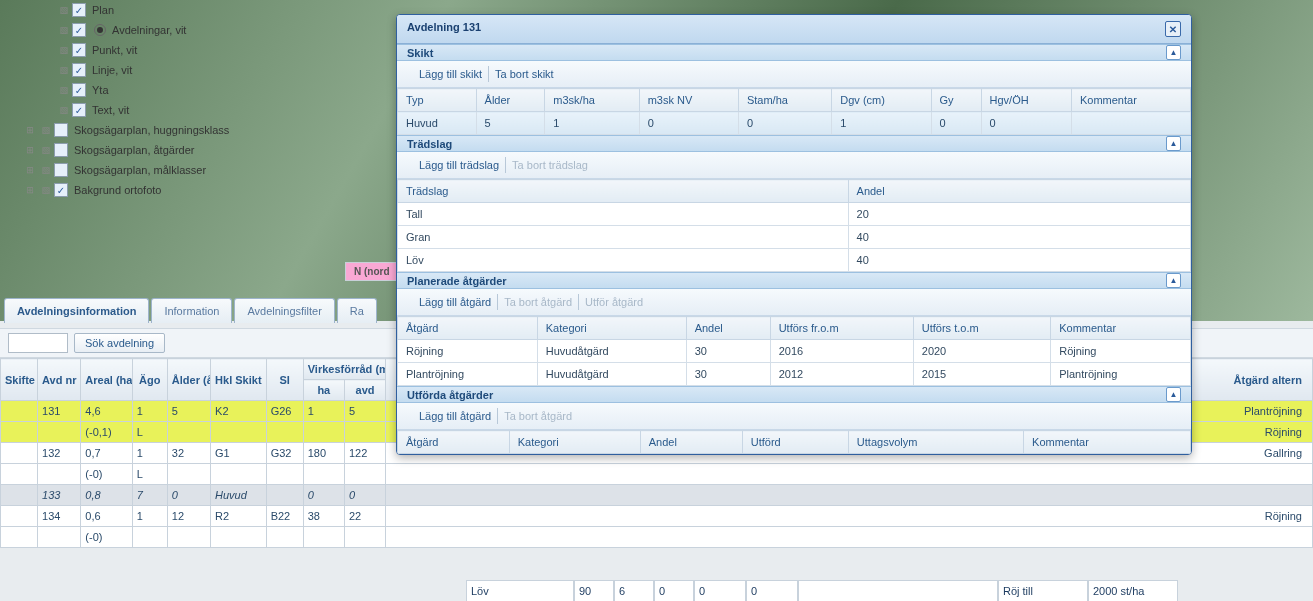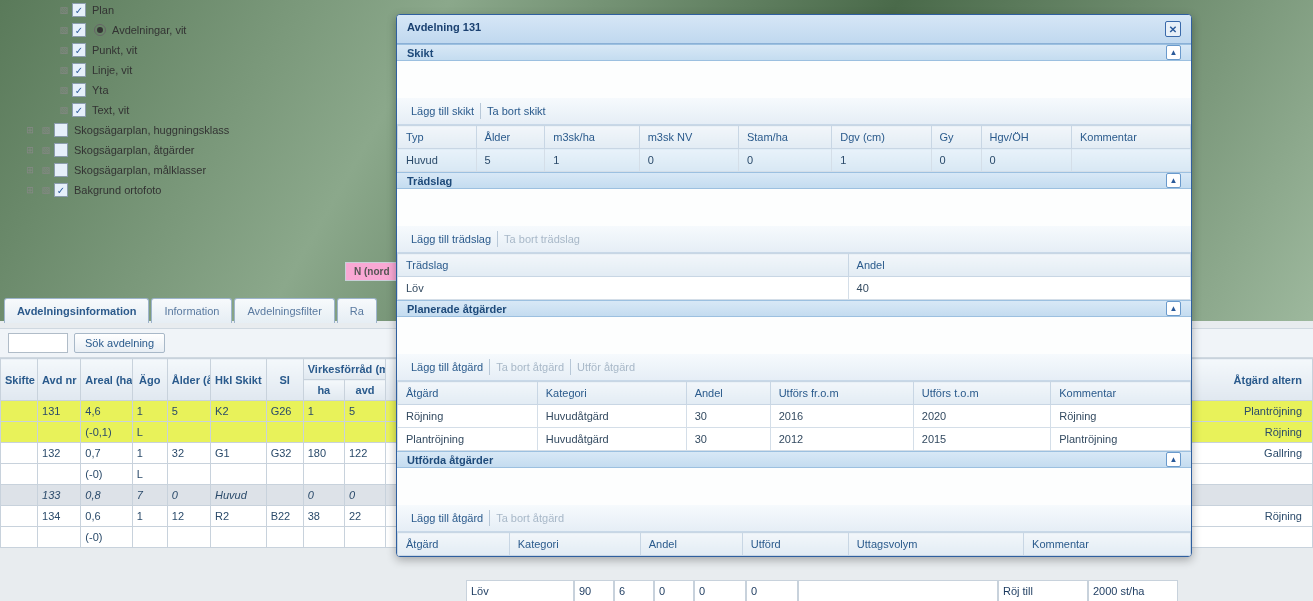--- a/index.html
+++ b/index.html
@@ -207,24 +207,23 @@
     align-items: center;
     justify-content: center;
     font-size: 8px;
     color: #2a5a9a;
     cursor: pointer;
   }
   .section-body { padding: 0; }
   .btn-bar {
     background: linear-gradient(#f6fafd, #e6eef6);
     border-bottom: 1px solid #c8d8e8;
-    padding: 5px 10px;
-    display: flex;
-    align-items: center;
-    margin-top: 37px;
+    padding: 5px 18px;
+    display: flex;
+    align-items: center;
   }
   .btn-bar .sep {
     width: 1px; height: 16px;
     background: #b8c8d8;
     margin: 0 2px;
   }
   .link-btn {
     color: #2a5a8c;
     cursor: pointer;
     padding: 2px 4px;
@@ -522,20 +521,28 @@
       </div>
       <table class="inner-table">
         <thead>
           <tr>
             <th>Trädslag</th>
             <th>Andel</th>
           </tr>
         </thead>
         <tbody>
           <tr>
+            <td>Tall</td>
+            <td>20</td>
+          </tr>
+          <tr>
+            <td>Gran</td>
+            <td>40</td>
+          </tr>
+          <tr>
             <td>Löv</td>
             <td>40</td>
           </tr>
         </tbody>
       </table>
     </div>
     <div class="section-hdr">
       <span>Planerade åtgärder</span>
       <span class="collapse-btn">▲</span>
     </div>

